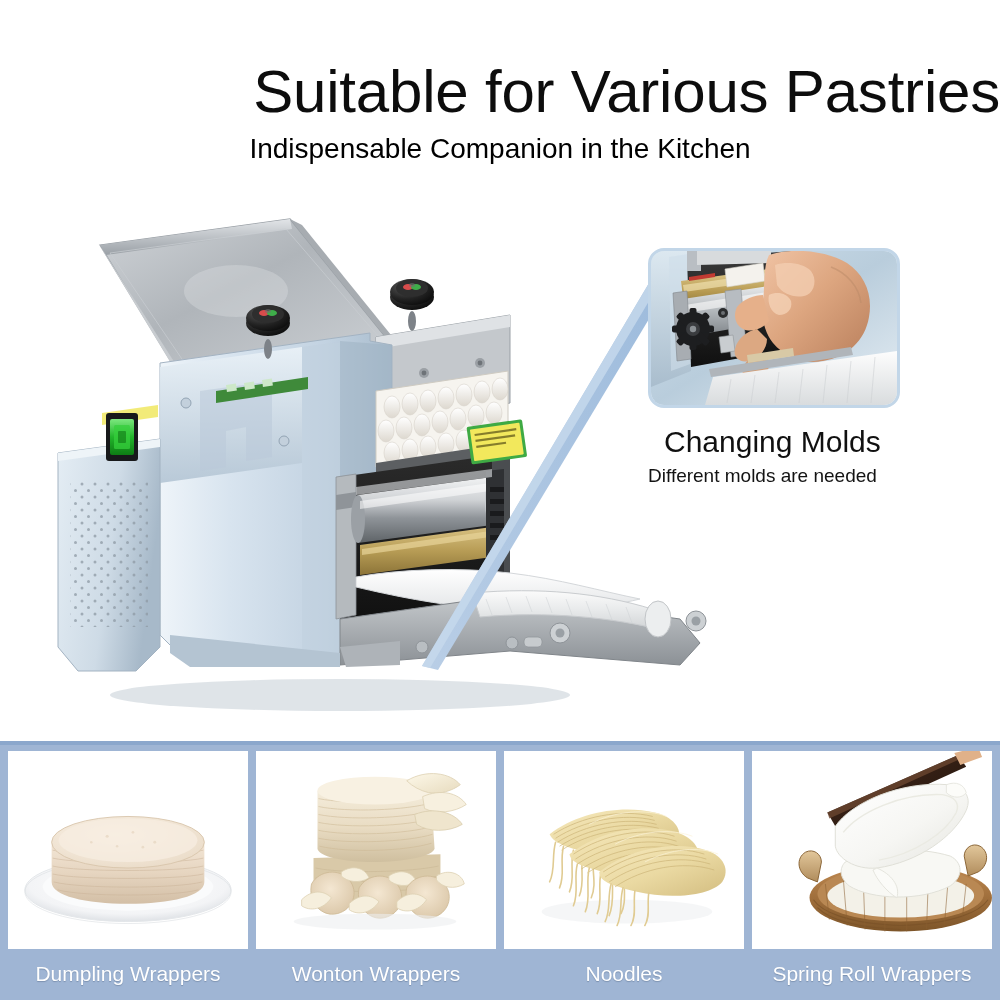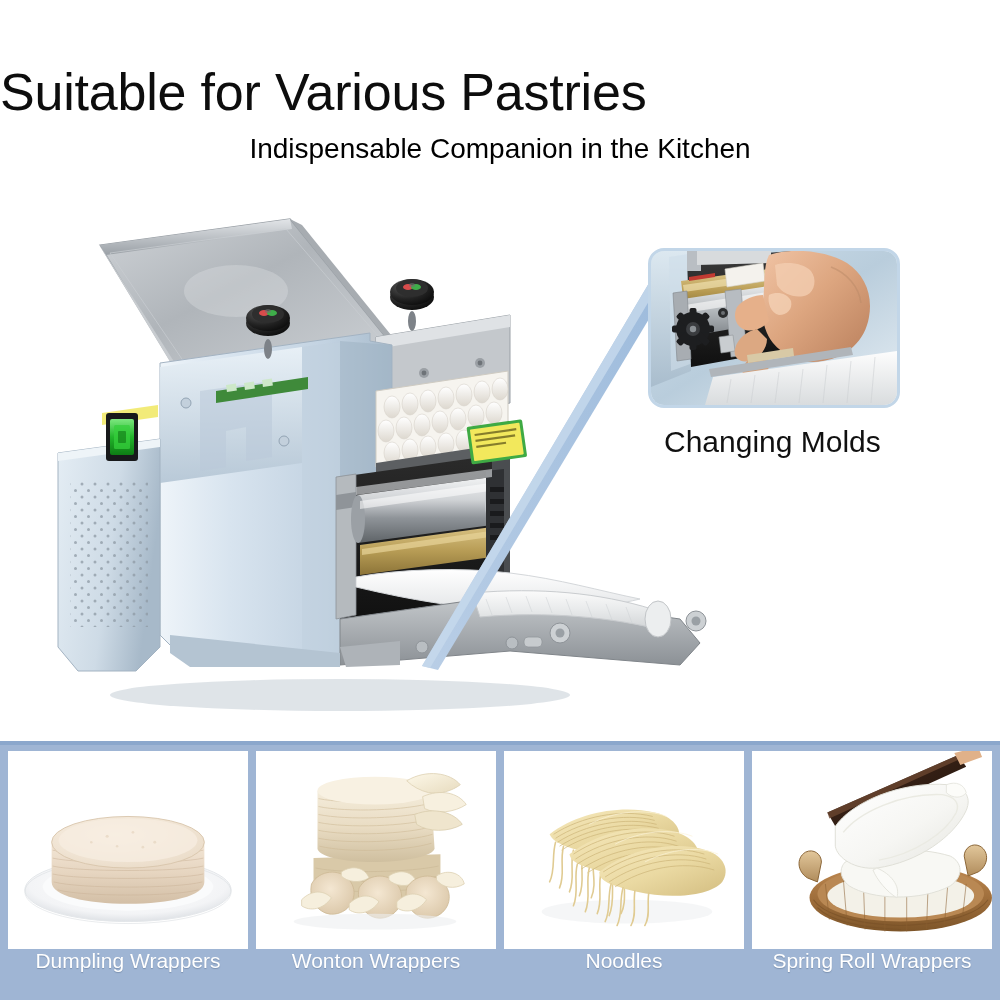--- a/index.html
+++ b/index.html
@@ -10,21 +10,21 @@
     font-family:"Liberation Sans", sans-serif;
     color:#1a1a1a;
     overflow:hidden;
     position:relative;
   }
   #page { position:relative; width:1000px; height:1000px; overflow:hidden; background:#fff; }
 
   
   #headline {
     position:absolute; left:0; top:64px; width:1000px;
-    text-align:left; font-size:52px; line-height:56px;
+    text-align:right; font-size:60px; line-height:56px;
     font-weight:400; letter-spacing:-0.2px; color:#0d0d0d;
     white-space:nowrap;
   }
   #subheadline {
     position:absolute; left:0; top:132px; width:1000px;
     text-align:center; font-size:28px; line-height:34px;
     font-weight:400; color:#000000; white-space:nowrap;
   }
 
   
@@ -60,21 +60,21 @@
   }
   #card-row {
     position:absolute; left:8px; top:6px; width:984px; height:198px;
     display:flex; gap:8px;
   }
   .photo-card {
     flex:1 1 0; height:198px; background:#ffffff; position:relative; overflow:hidden;
   }
   .ph { position:absolute; inset:0; overflow:hidden; }
   #caption-row {
-    position:absolute; left:8px; top:191px; width:984px; height:50px;
+    position:absolute; left:8px; top:204px; width:984px; height:50px;
     display:flex; gap:8px;
   }
   .caption {
     flex:1 1 0; text-align:center; color:#ffffff;
     font-size:21px; line-height:50px; font-weight:400;
     text-shadow:0 1px 1px rgba(60,80,110,.35);
     white-space:nowrap; overflow:hidden;
   }
 
   
@@ -473,20 +473,21 @@
       </g>
 
       <path d="M58 118 L200 96 L202 104 L60 126 Z" fill="#b0b5ba"></path>
 
       <path d="M96 104 L142 97 L143 105 L97 112 Z" fill="#d8c9a6"></path>
     </svg>
   </div>
 
   <div id="molds-title">Changing Molds</div>
   <div id="molds-lines">
+    <div>Different molds are needed</div>
   </div>
 
   <div id="bottom-band">
 
     <div id="card-row">
 
       <div class="photo-card">
         <svg class="ph" viewBox="0 0 242 198">
           <defs>
             <radialGradient id="plateG" cx=".5" cy=".4" r=".6">

